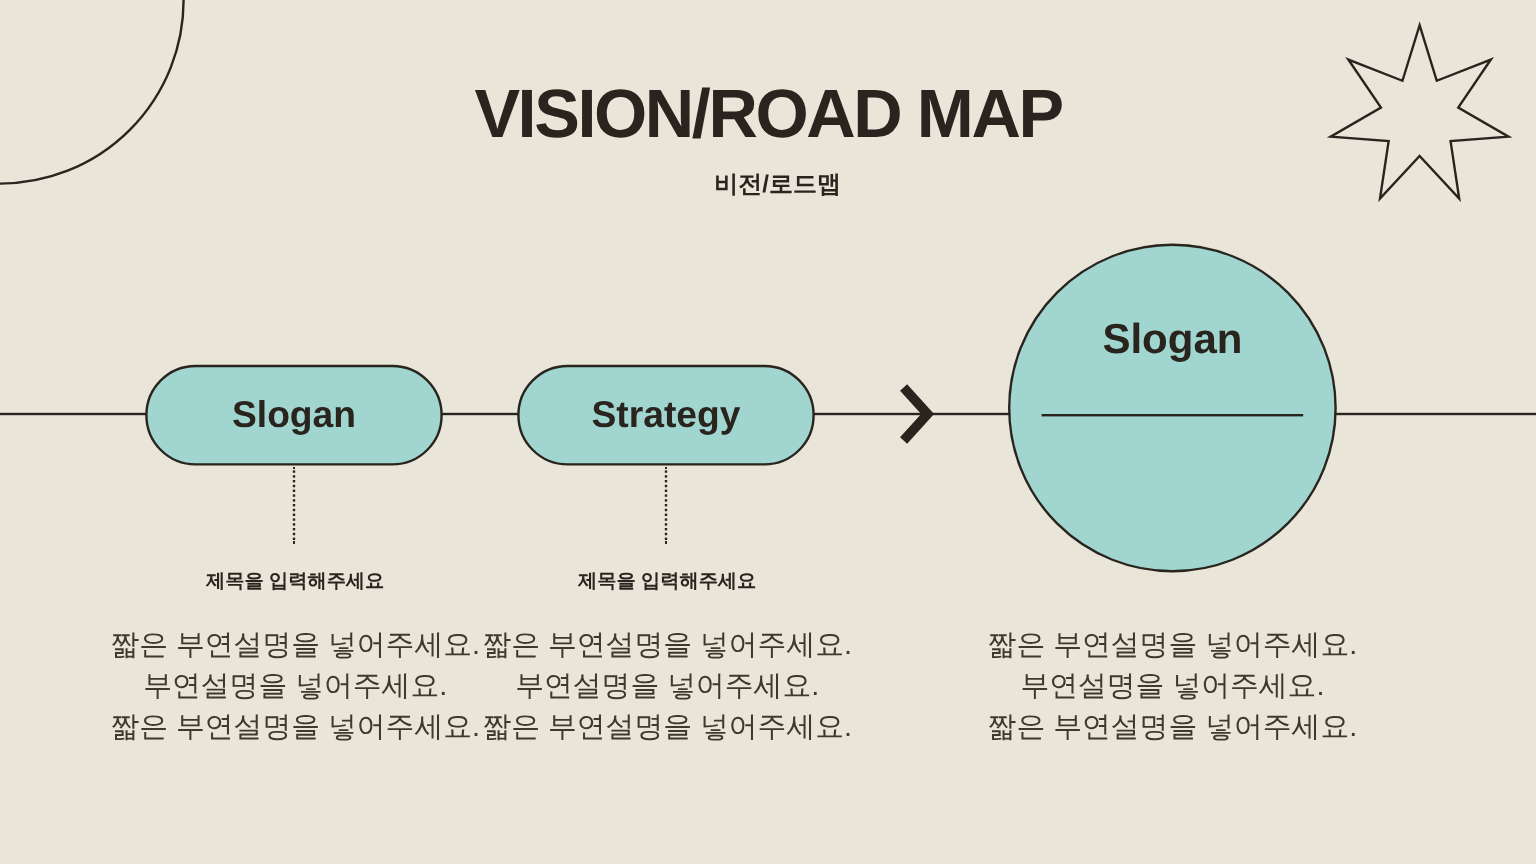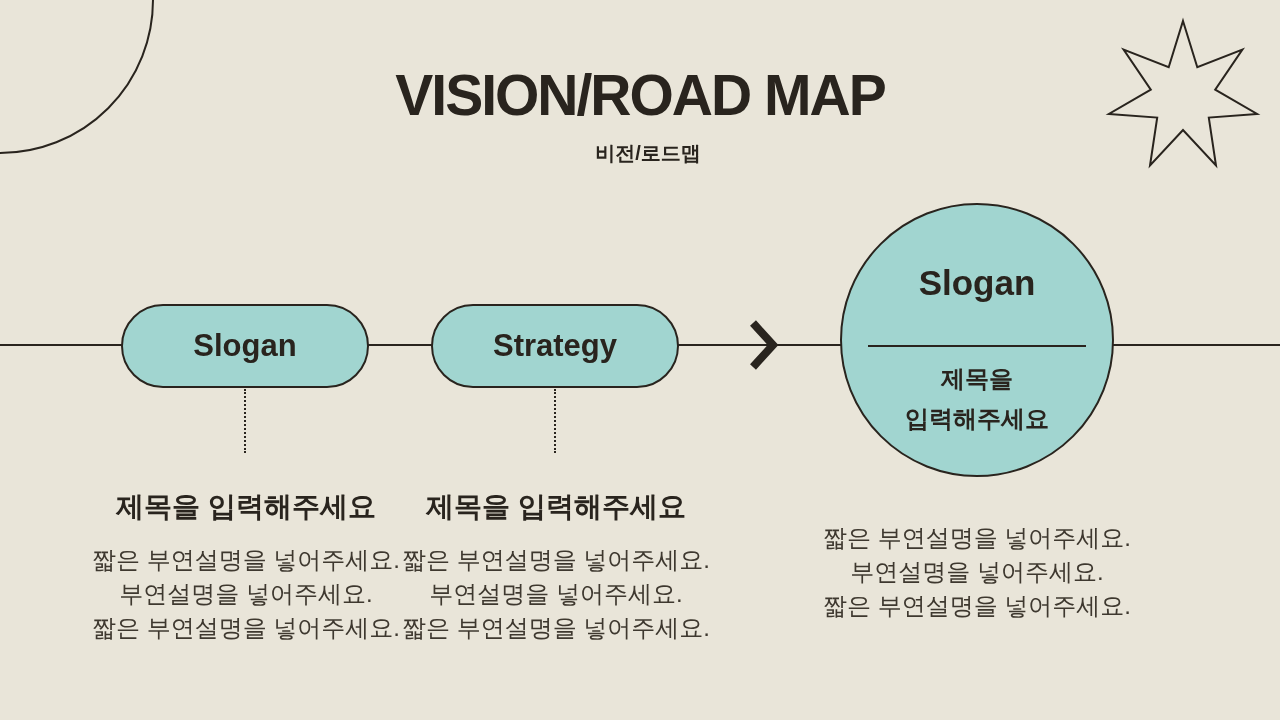--- a/index.html
+++ b/index.html
@@ -136,26 +136,25 @@
   
   .column{
     position:absolute;
     width:320px;
     text-align:center;
   }
   .col-1{left:86px;top:470px;}
   .col-2{left:396px;top:470px;}
   .col-3{left:817px;top:521px;}
   .col-heading{
-    font-size:28px;
+    font-size:16px;
     font-weight:bold;
     line-height:30px;
     color:var(--ink);
     margin-bottom:21px;
-    margin-top:22px;
   }
   .col-line{
     font-size:24px;
     line-height:34px;
     color:var(--body_text);
   }
 </style>
 </head>
 <body style="--background: #E9E5D9; --ink: #29241E; --teal: #A1D5D0; --body_text: #3E382F;">
 
@@ -179,24 +178,20 @@
     <span>Slogan</span>
   </div>
 
   <svg class="chevron" viewBox="0 0 38 58" aria-hidden="true">
     <path d="M8,7 L28,29 L8,51"></path>
   </svg>
 
   <div class="vision-circle">
     <div class="circle-title">Slogan</div>
     <div class="circle-divider"></div>
-    <div class="circle-caption">
-      <span>제목을</span>
-      <span>입력해주세요</span>
-    </div>
   </div>
 
   <div class="dotted-connector dotted-1"></div>
   <div class="dotted-connector dotted-2"></div>
 
   <div class="column col-1">
     <div class="col-heading">제목을 입력해주세요</div>
     <div class="col-line">짧은 부연설명을 넣어주세요.</div>
     <div class="col-line">부연설명을 넣어주세요.</div>
     <div class="col-line">짧은 부연설명을 넣어주세요.</div>

